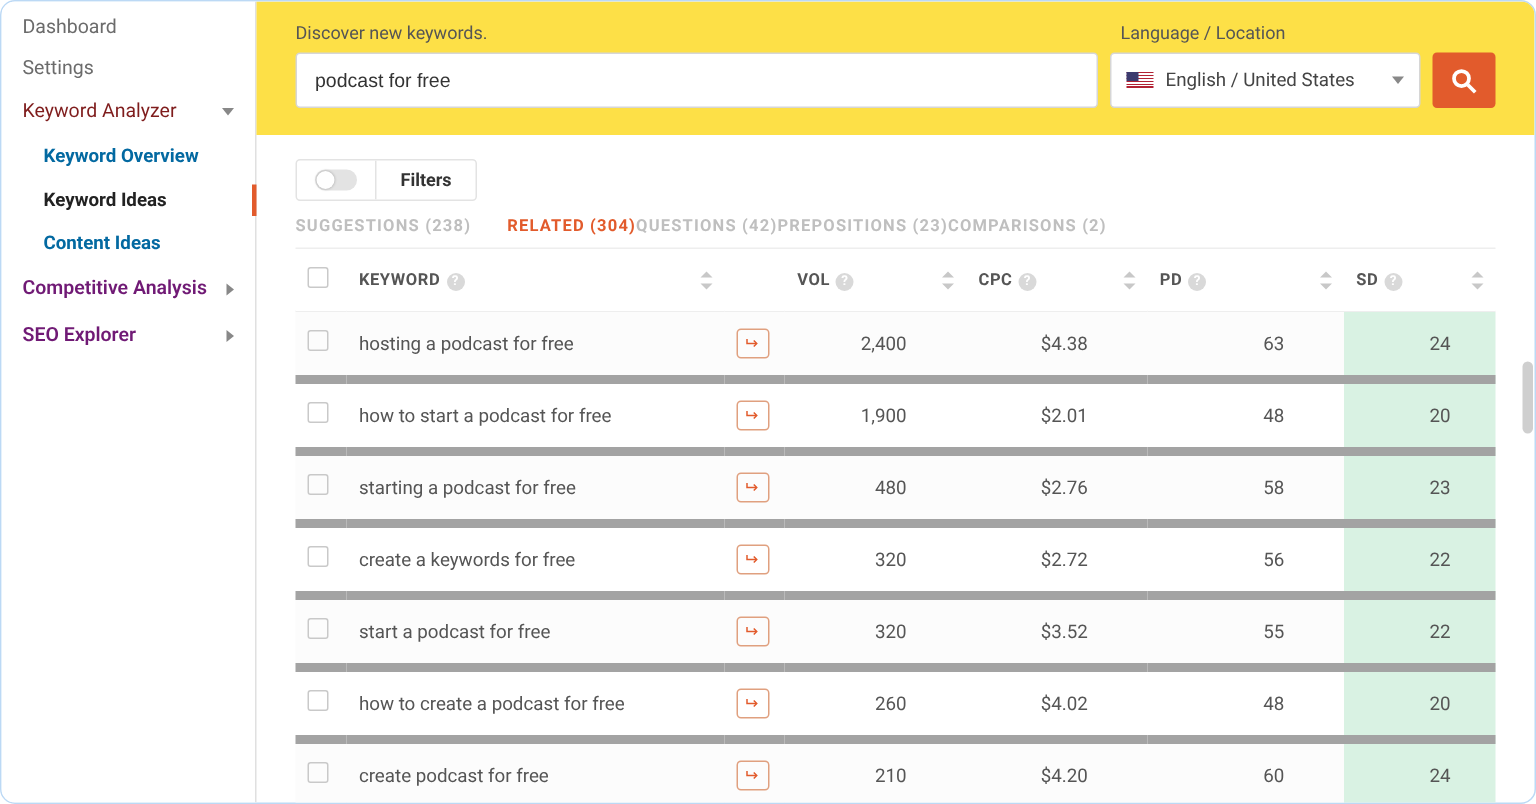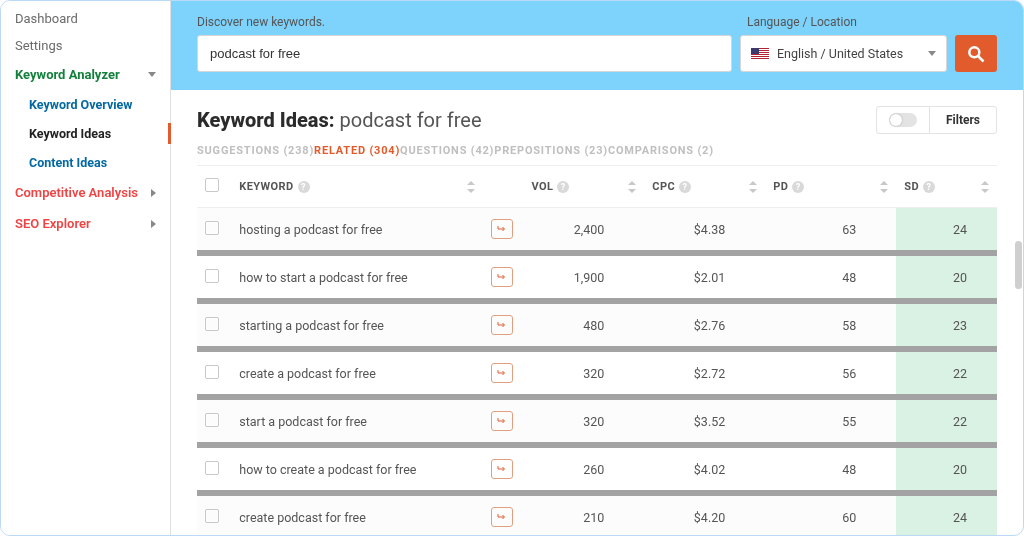--- a/index.html
+++ b/index.html
@@ -3,32 +3,32 @@
 <meta charset="utf-8">
 <style>
   * { box-sizing: border-box; margin: 0; padding: 0; }
   body { font-family: -apple-system, "Segoe UI", Roboto, Arial, sans-serif; font-size: 13px; color: #4a4a4a; background: #fff; width:1024px; height:536px; overflow:hidden; }
   .frame { width:1024px; height:536px; border:1px solid #bcd9f5; border-radius:10px; overflow:hidden; position:relative; display:flex; }
 
   
   .sidebar { width:170px; border-right:1px solid #e0e0e0; padding-top:4px; background:#fff; }
   .nav-item { padding:8px 14px; font-size:13px; color:#555; cursor:pointer; position:relative; display:flex; align-items:center; justify-content:space-between; }
   .nav-item.top { padding:6px 14px; color:#6b6b6b; }
-  .nav-item.section { font-weight:600; color:#ef4444; }
-  .nav-item.active-section { color:#15803d; font-weight:700;text-align:center; }
+  .nav-item.section { font-weight:600; color:#701a75; }
+  .nav-item.active-section { color:#7f1d1d; font-weight:400;text-align:center; }
   .nav-sub { padding:7px 14px 7px 28px; font-size:12.5px; color:#0369a1; cursor:pointer; position:relative;font-weight:bold; }
   .nav-sub.active { font-weight:700; color:#222; }
   .nav-sub.active::after { content:""; position:absolute; right:-1px; top:4px; bottom:4px; width:3px; background:#e25b2c; }
   .chev { width:0;height:0; display:inline-block; }
   .chev.down { border-left:4px solid transparent; border-right:4px solid transparent; border-top:5px solid #888; }
   .chev.right { border-top:4px solid transparent; border-bottom:4px solid transparent; border-left:5px solid #888; }
 
   
   .main { flex:1; display:flex; flex-direction:column; }
-  .search-bar { background:#7dd3fc; padding:14px 26px 18px; }
+  .search-bar { background:#fde047; padding:14px 26px 18px; }
   .search-label-row { display:flex; justify-content:space-between; font-size:12px; color:#555; margin-bottom:6px; }
   .search-row { display:flex; gap:8px; }
   .search-input { flex:1; background:#fff; border:1px solid #d6d6d6; border-radius:3px; padding:10px 12px; font-size:13px; color:#333; }
   .lang-select { width:207px; background:#fff; border:1px solid #d6d6d6; border-radius:3px; padding:0 10px; display:flex; align-items:center; gap:8px; cursor:pointer; }
   .flag { width:18px; height:12px; position:relative; display:inline-block; }
   .flag::before { content:""; position:absolute; inset:0; background:linear-gradient(#b22234 0 8%, #fff 8% 16%, #b22234 16% 24%, #fff 24% 32%, #b22234 32% 40%, #fff 40% 48%, #b22234 48% 56%, #fff 56% 64%, #b22234 64% 72%, #fff 72% 80%, #b22234 80% 88%, #fff 88% 100%); }
   .flag::after { content:""; position:absolute; left:0; top:0; width:45%; height:54%; background:#3c3b6e; }
   .lang-text { flex:1; font-size:12.5px; color:#444; }
   .search-btn { width:42px; background:#e25b2c; border-radius:3px; display:flex; align-items:center; justify-content:center; cursor:pointer; }
   .search-btn svg { stroke:#fff; }
@@ -39,21 +39,21 @@
   .heading b { font-weight:800; color:#2b2b2b; }
   .heading span { font-weight:400; color:#555; }
   .filters-box { display:flex; align-items:center; border:1px solid #e3e3e3; border-radius:3px; overflow:hidden; }
   .toggle-cell { padding:6px 12px; border-right:1px solid #e3e3e3; }
   .toggle { width:28px; height:14px; border-radius:7px; background:#e3e3e3; position:relative; cursor:pointer; }
   .toggle::after { content:""; position:absolute; left:1px; top:1px; width:12px; height:12px; border-radius:50%; background:#fff; box-shadow:0 0 2px rgba(0,0,0,.3); }
   .filters-label { padding:6px 16px; font-weight:700; font-size:12px; color:#333; cursor:pointer; }
 
   .tabs { display:flex; font-size:11px; font-weight:700; letter-spacing:.8px; color:#bfbfbf; border-bottom:1px solid #eee; padding-bottom:8px; margin-bottom:0; }
   .tab { cursor:pointer; }
-  .tab.active { color:#e25b2c; }
+  .tab.active { color:#e25b2c;margin-left:24px; }
 
   table { width:100%; border-collapse:collapse; }
   thead th { text-align:left; font-size:11px; font-weight:700; letter-spacing:.4px; color:#555; padding:12px 8px; background:#fff; border-bottom:1px solid #eee; position:relative; }
   th .help { display:inline-block; width:12px; height:12px; border-radius:50%; background:#d9d9d9; color:#fff; font-size:9px; line-height:12px; text-align:center; margin-left:4px; }
   th .sort { position:absolute; right:8px; top:50%; transform:translateY(-50%); width:8px; height:12px; }
   th .sort::before, th .sort::after { content:""; position:absolute; left:0; width:0;height:0; border-left:4px solid transparent; border-right:4px solid transparent; }
   th .sort::before { top:0; border-bottom:4px solid #c8c8c8; }
   th .sort::after { bottom:0; border-top:4px solid #c8c8c8; }
   tbody td { padding:11px 8px; font-size:12.5px; color:#555; border-bottom:6px solid #a3a3a3; }
   tbody tr:nth-child(odd) td { background:#fcfcfc; }
@@ -122,23 +122,20 @@
           <svg width="20" height="20" viewBox="0 0 24 24" fill="none" stroke-width="3">
               <circle cx="10" cy="10" r="6"></circle>
               <line x1="15" y1="15" x2="21" y2="21"></line>
             </svg>
         </div>
       </div>
     </div>
 
     <div class="content">
       <div class="heading-row">
-        <div class="heading">
-          <b>Keyword Ideas:</b> <span>podcast for free</span>
-        </div>
         <div class="filters-box">
           <div class="toggle-cell">
               <div class="toggle"></div>
             </div>
           <div class="filters-label">Filters</div>
         </div>
       </div>
 
       <div class="tabs">
         <div class="tab">SUGGESTIONS (238)</div>
@@ -213,21 +210,21 @@
                   </svg>
                 </span>
               </td>
               <td class="num">480</td>
               <td class="num">$2.76</td>
               <td class="num">58</td>
               <td class="sd">23</td>
             </tr>
             <tr>
               <td><span class="chk"></span></td>
-              <td>create a podcast for free</td>
+              <td>create a keywords for free</td>
               <td>
                 <span class="expand-btn">
                   <svg width="14" height="12" viewBox="0 0 24 24" fill="none" stroke-width="2">
                     <path d="M4 6 v6 h12"></path>
                     <path d="M13 8 l4 4 l-4 4"></path>
                   </svg>
                 </span>
               </td>
               <td class="num">320</td>
               <td class="num">$2.72</td>

